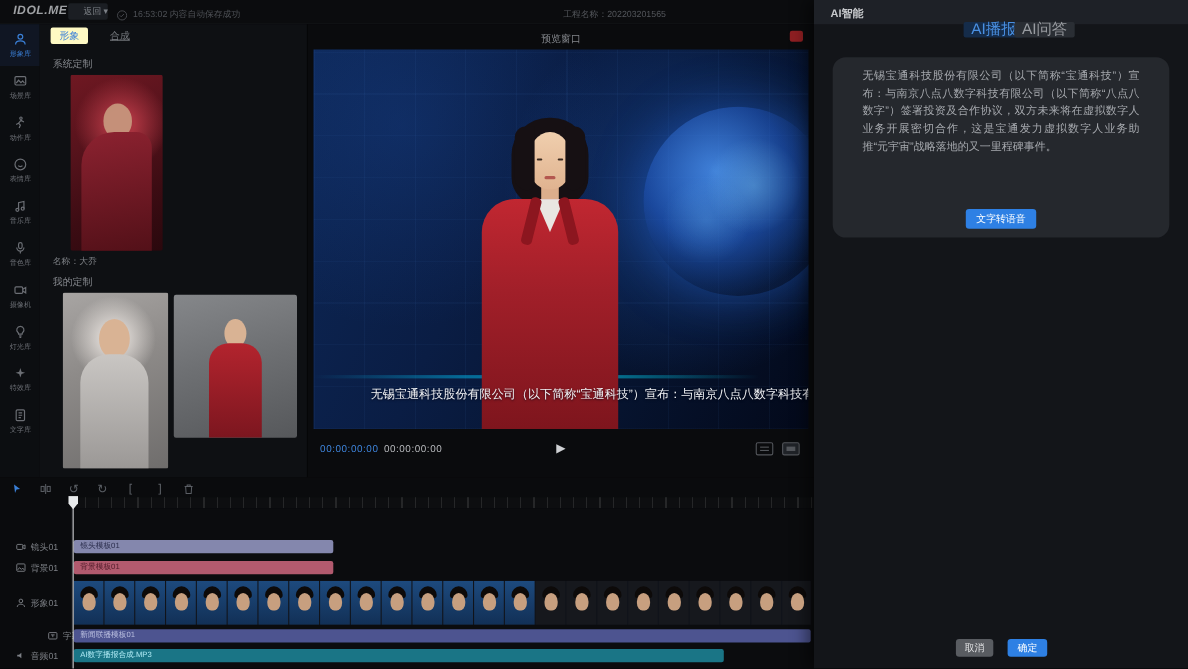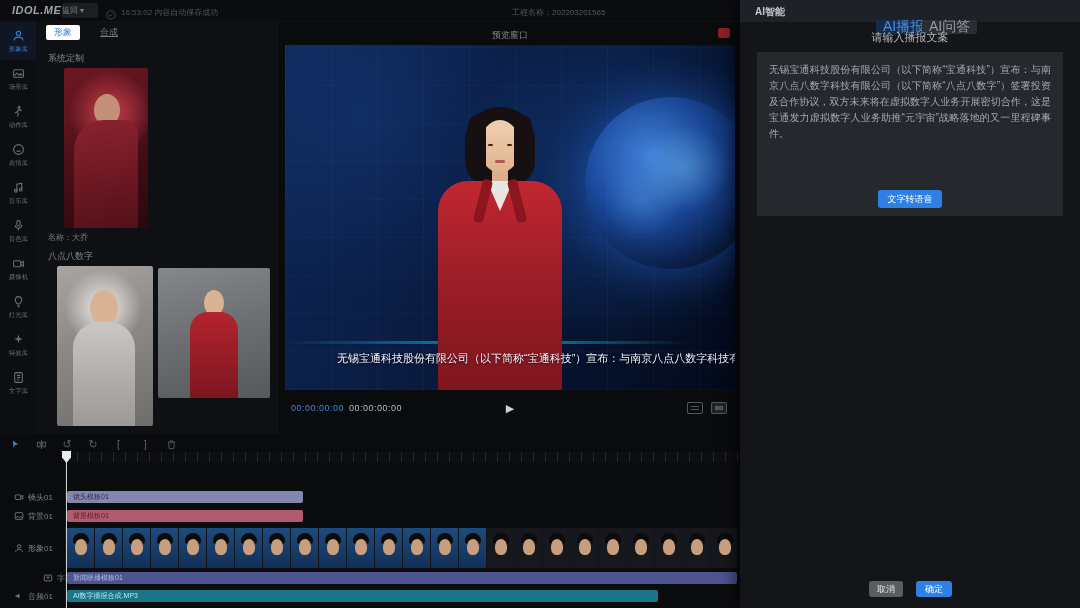--- a/index.html
+++ b/index.html
@@ -3,36 +3,36 @@
 <meta charset="utf-8">
 <style>
   * { margin:0; padding:0; box-sizing:border-box; }
   html,body { background:#000; }
   body { font-family:"Liberation Sans", sans-serif; }
   #app { position:relative; width:1080px; height:608px; background:#08090b; overflow:hidden; color:#c7c9cc; }
 
   
   .topbar { position:absolute; left:0; top:0; width:740px; height:22px; background:#0b0c0e; border-bottom:1px solid #101215; }
   .logo { position:absolute; left:12px; top:4px; font-size:11px; font-weight:bold; font-style:italic; letter-spacing:.5px; color:#9fa1a4; }
-  .menu-btn { position:absolute; left:62px; top:3px; width:36px; height:15px; background:#1b1e23; border-radius:2px; color:#7d8187; font-size:8px; display:flex; align-items:center; justify-content:flex-start; gap:2px; }
+  .menu-btn { position:absolute; left:62px; top:3px; width:36px; height:15px; background:#1b1e23; border-radius:2px; color:#7d8187; font-size:8px; display:flex; align-items:center; justify-content:flex-end; gap:2px; }
   .save-check { position:absolute; left:106px; top:6px; width:10px; height:10px; color:#4a4d52; }
   .save-status { position:absolute; left:121px; top:7px; font-size:8px; color:#4e5156; }
   .project-name { position:absolute; left:512px; top:7px; font-size:8px; color:#54575c; }
 
   
   .sidebar { position:absolute; left:0; top:22px; width:36px; height:412px; background:#0c0e11; }
   .sb-item { width:36px; height:38px; display:flex; flex-direction:column; align-items:center; justify-content:center; gap:2px; color:#6b6e74; cursor:pointer; }
   .sb-item .sb-lb { font-size:7px; transform:scale(.92); white-space:nowrap; }
   .sb-item.active { color:#3a7fd6; background:#101623; }
   .sb-ic svg { display:block; }
 
   
   .libpanel { position:absolute; left:36px; top:22px; width:244px; height:412px; background:#0e1013; border-right:1px solid #050607; }
   .lib-tab { position:absolute; top:3px; height:15px; padding:0 8px; font-size:9px; display:flex; align-items:center; border-radius:2px; cursor:pointer; }
-  .lib-tab.t1 { left:10px; color:#3f83d9; background:#ffffff; }
+  .lib-tab.t1 { left:10px; color:#3f83d9; background:#fef9c3; }
   .lib-tab.t2 { left:56px; color:#787c81;text-decoration:underline; }
   .sec-label { position:absolute; font-size:9px; color:#84878c; }
   .thumb { position:absolute; border-radius:2px; overflow:hidden; cursor:pointer; }
   .thumb-sys { left:28px; top:46px; width:84px; height:160px;
     background: radial-gradient(circle at 55% 28%, #a8333f 0 10%, transparent 34%),
                 linear-gradient(155deg, #6f1822 0%, #57131c 35%, #3c0c13 70%, #2a080d 100%); }
   .thumb-sys:before { content:""; position:absolute; left:30px; top:26px; width:26px; height:32px; border-radius:50%; background:#caa184; opacity:.85; }
   .thumb-sys:after { content:""; position:absolute; left:10px; top:52px; width:64px; height:110px; border-radius:30px 14px 0 0; background:linear-gradient(170deg,#8c2230,#521018); }
   .name-label { position:absolute; left:12px; top:210px; font-size:8px; color:#7e8186; }
   .thumb-mine1 { left:21px; top:244px; width:96px; height:160px;
@@ -109,21 +109,21 @@
   .face-frame:before { content:""; position:absolute; left:50%; top:11px; transform:translateX(-50%); width:12px; height:16px; background:#c79f7f; border-radius:50% 50% 42% 42%; z-index:1; }
 
   
   .aipanel { position:absolute; left:740px; top:0; width:340px; height:608px; background:#131519; box-shadow:-6px 0 14px rgba(0,0,0,.5); }
   .ai-header { position:absolute; left:0; top:0; width:340px; height:22px; background:#1e2127; }
   .ai-title { position:absolute; left:15px; top:5px; font-size:10px; font-weight:bold; color:#c6c8cb; }
   .ai-tab { position:absolute; top:20px; height:14px; padding:0 7px; font-size:14px; display:flex; align-items:center; border-radius:2px; cursor:pointer; }
   .ai-tab.active { left:136px; color:#4a90e2; background:#152c4a; }
   .ai-tab.idle { left:182px; color:#989ba0; background:#2a2e34; }
   .prompt-title { position:absolute; left:0; right:0; top:30px; text-align:center; font-size:11px; color:#b4b7bb; }
-  .script-box { position:absolute; left:17px; top:52px; width:306px; height:164px; background:#25282d; border-radius:0; padding:10px 12px; cursor:text; }
+  .script-box { position:absolute; left:17px; top:52px; width:306px; height:164px; background:#25282d; border-radius:12px; padding:10px 27px; cursor:text; }
   .script-text { font-size:10px; line-height:16px; color:#a6a9ae; text-align:justify; }
   .tts-btn { position:absolute; left:50%; bottom:8px; transform:translateX(-50%); width:64px; height:18px; background:#2e80e4; border:none; border-radius:3px; color:#fff; font-size:9px; cursor:pointer; font-family:inherit; }
   .ai-cancel { position:absolute; left:129px; top:581px; width:34px; height:16px; background:#595c61; border:none; border-radius:3px; color:#e2e3e5; font-size:9px; cursor:pointer; font-family:inherit; }
   .ai-confirm { position:absolute; left:176px; top:581px; width:36px; height:16px; background:#2e80e4; border:none; border-radius:3px; color:#fff; font-size:9px; cursor:pointer; font-family:inherit; }
 </style>
 </head>
 <body>
 
 <div id="app">
 
@@ -235,21 +235,21 @@
       <span class="sb-lb">文字库</span>
     </div>
   </div>
 
   <div class="libpanel">
     <div class="lib-tab t1">形象</div>
     <div class="lib-tab t2">合成</div>
     <div class="sec-label" style="left:12px;top:30px;">系统定制</div>
     <div class="thumb thumb-sys"></div>
     <div class="name-label">名称：大乔</div>
-    <div class="sec-label" style="left:12px;top:228px;">八点八数字</div>
+    <div class="sec-label" style="left:12px;top:228px;">我的定制</div>
     <div class="thumb thumb-mine1"></div>
     <div class="thumb thumb-mine2"></div>
   </div>
 
   <div class="preview">
     <div class="pv-title">预览窗口</div>
     <div class="rec-badge"></div>
     <div class="viewport">
       <div class="circuit"></div>
       <div class="globe"></div>
@@ -372,21 +372,20 @@
     <div class="bar bar4">新闻联播模板01</div>
     <div class="bar bar5">AI数字播报合成.MP3</div>
   </div>
 
   <div class="aipanel">
     <div class="ai-header">
       <div class="ai-title">AI智能</div>
       <div class="ai-tab active">AI播报</div>
       <div class="ai-tab idle">AI问答</div>
     </div>
-    <div class="prompt-title">请输入播报文案</div>
     <div class="script-box">
       <div class="script-text">无锡宝通科技股份有限公司（以下简称“宝通科技”）宣布：与南京八点八数字科技有限公司（以下简称“八点八数字”）签署投资及合作协议，双方未来将在虚拟数字人业务开展密切合作，这是宝通发力虚拟数字人业务助推“元宇宙”战略落地的又一里程碑事件。</div>
       <button class="tts-btn">文字转语音</button>
     </div>
     <button class="ai-cancel">取消</button>
     <button class="ai-confirm">确定</button>
   </div>
 
 </div>
 

